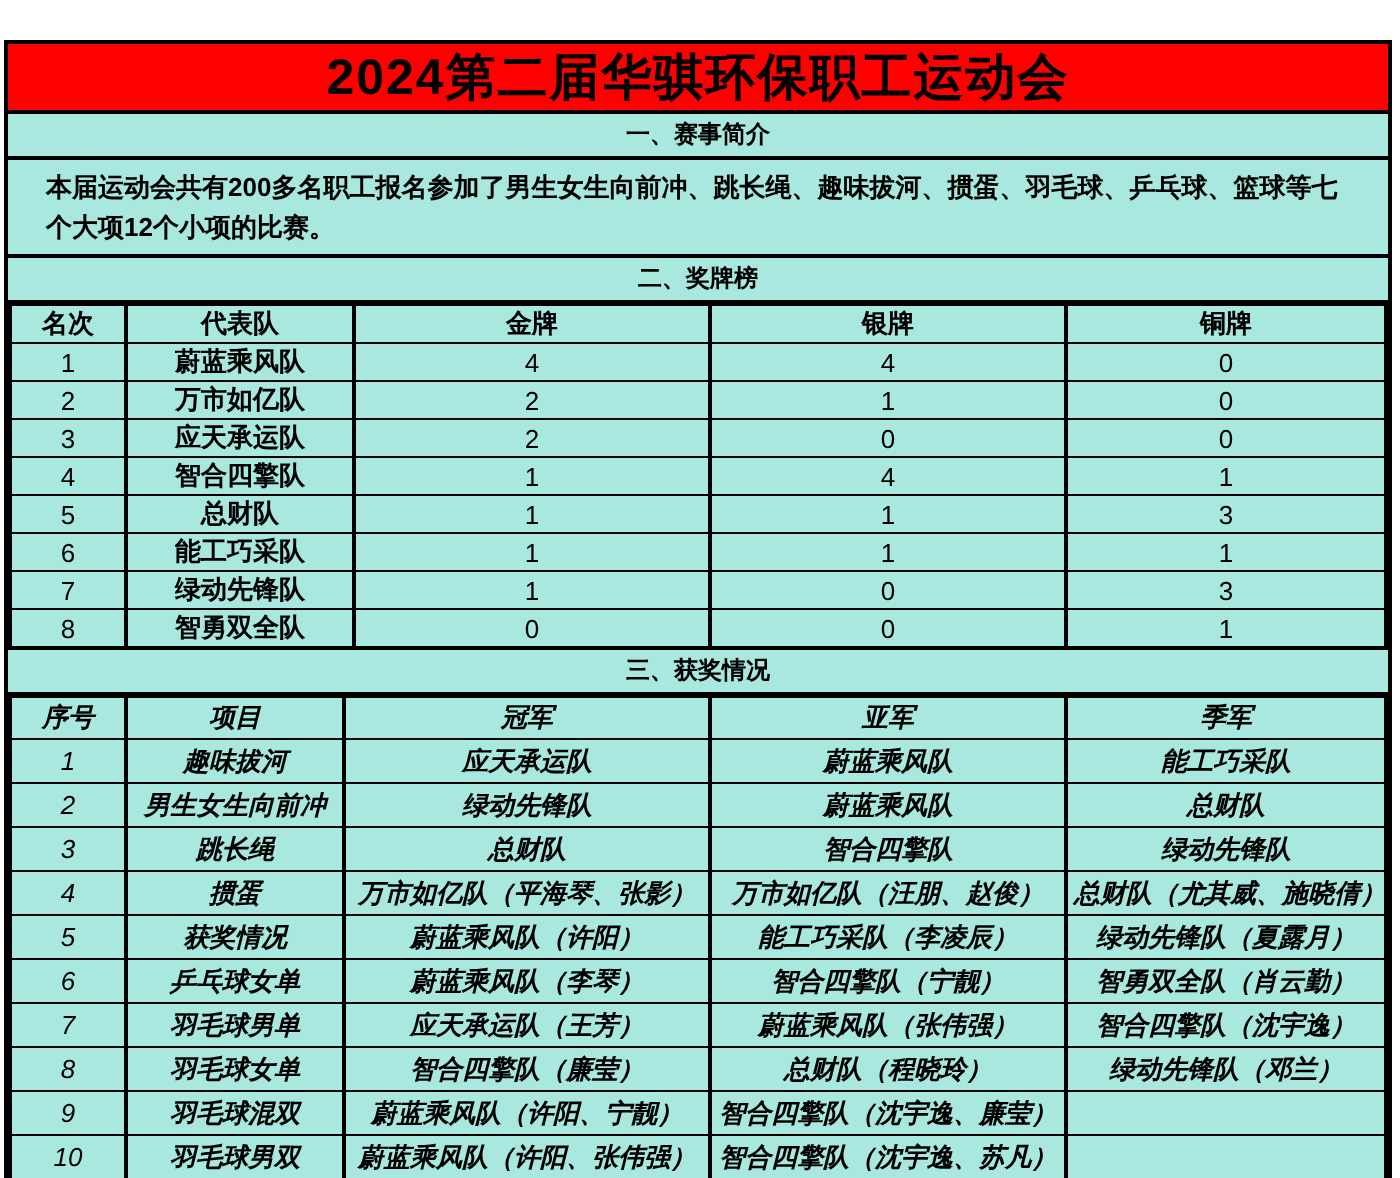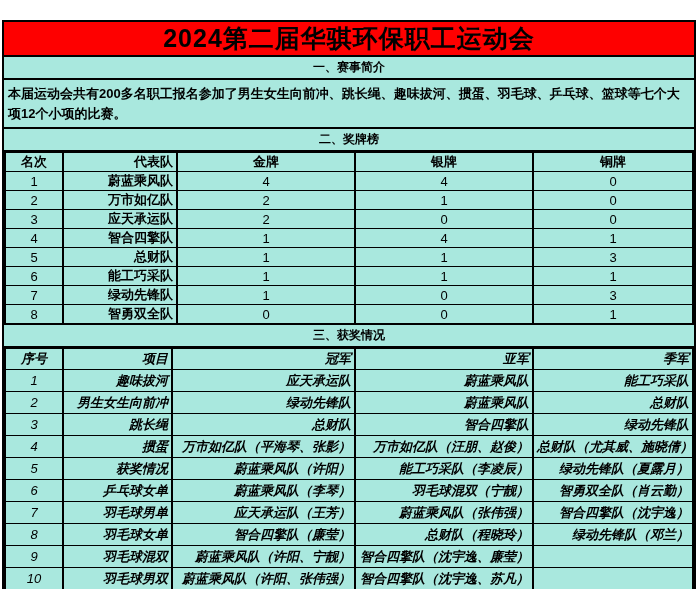--- a/index.html
+++ b/index.html
@@ -18,37 +18,37 @@
     font-size:25px;font-weight:bold;letter-spacing:1px;
   }
   .section-head{
     height:19px;border-bottom:2px solid #000;
     display:flex;align-items:center;justify-content:center;
     font-size:12px;font-weight:bold;padding:1px 0;
   }
   .intro-body{
     height:39px;border-bottom:2px solid #000;
     font-size:13px;font-weight:bold;line-height:1.55;
-    padding:4px 4px;box-sizing:content-box;
+    padding:4px 19px;box-sizing:content-box;
   }
   table.grid{width:100%;border-collapse:collapse;table-layout:fixed;}
   table.grid td{
     border:1px solid #000;border-left-width:2px;border-right-width:2px;
     padding:0 3px;font-size:13px;overflow:hidden;white-space:nowrap;
     vertical-align:middle;
   }
   table.grid tr.hdr td{font-weight:bold;}
   table.medal{border-bottom:2px solid #000;}
   table.medal tr.hdr td{height:18px;}
   table.medal tr.data td{height:14px;}
   table.awards td{border-top-width:1px;border-bottom-width:1px;font-style:italic;}
   table.awards tr.hdr td{height:20px;}
   table.awards tr.data td{height:21px;}
   .c{text-align:center;}
-  .l{text-align:right;}
+  .l{text-align:center;}
   .txt{font-weight:bold;}
   .num{font-weight:normal;text-align:center;}
 </style>
 </head>
 <body>
 
 <div class="sheet">
 
   <div class="title-bar">
     <span>2024第二届华骐环保职工运动会</span>
@@ -191,21 +191,21 @@
       <td class="num">5</td>
       <td class="l txt">获奖情况</td>
       <td class="l txt">蔚蓝乘风队（许阳）</td>
       <td class="l txt">能工巧采队（李凌辰）</td>
       <td class="l txt">绿动先锋队（夏露月）</td>
     </tr>
     <tr class="data">
       <td class="num">6</td>
       <td class="l txt">乒乓球女单</td>
       <td class="l txt">蔚蓝乘风队（李琴）</td>
-      <td class="l txt">羽毛球混双（宁靓）</td>
+      <td class="l txt">智合四擎队（宁靓）</td>
       <td class="l txt">智勇双全队（肖云勤）</td>
     </tr>
     <tr class="data">
       <td class="num">7</td>
       <td class="l txt">羽毛球男单</td>
       <td class="l txt">应天承运队（王芳）</td>
       <td class="l txt">蔚蓝乘风队（张伟强）</td>
       <td class="l txt">智合四擎队（沈宇逸）</td>
     </tr>
     <tr class="data">

